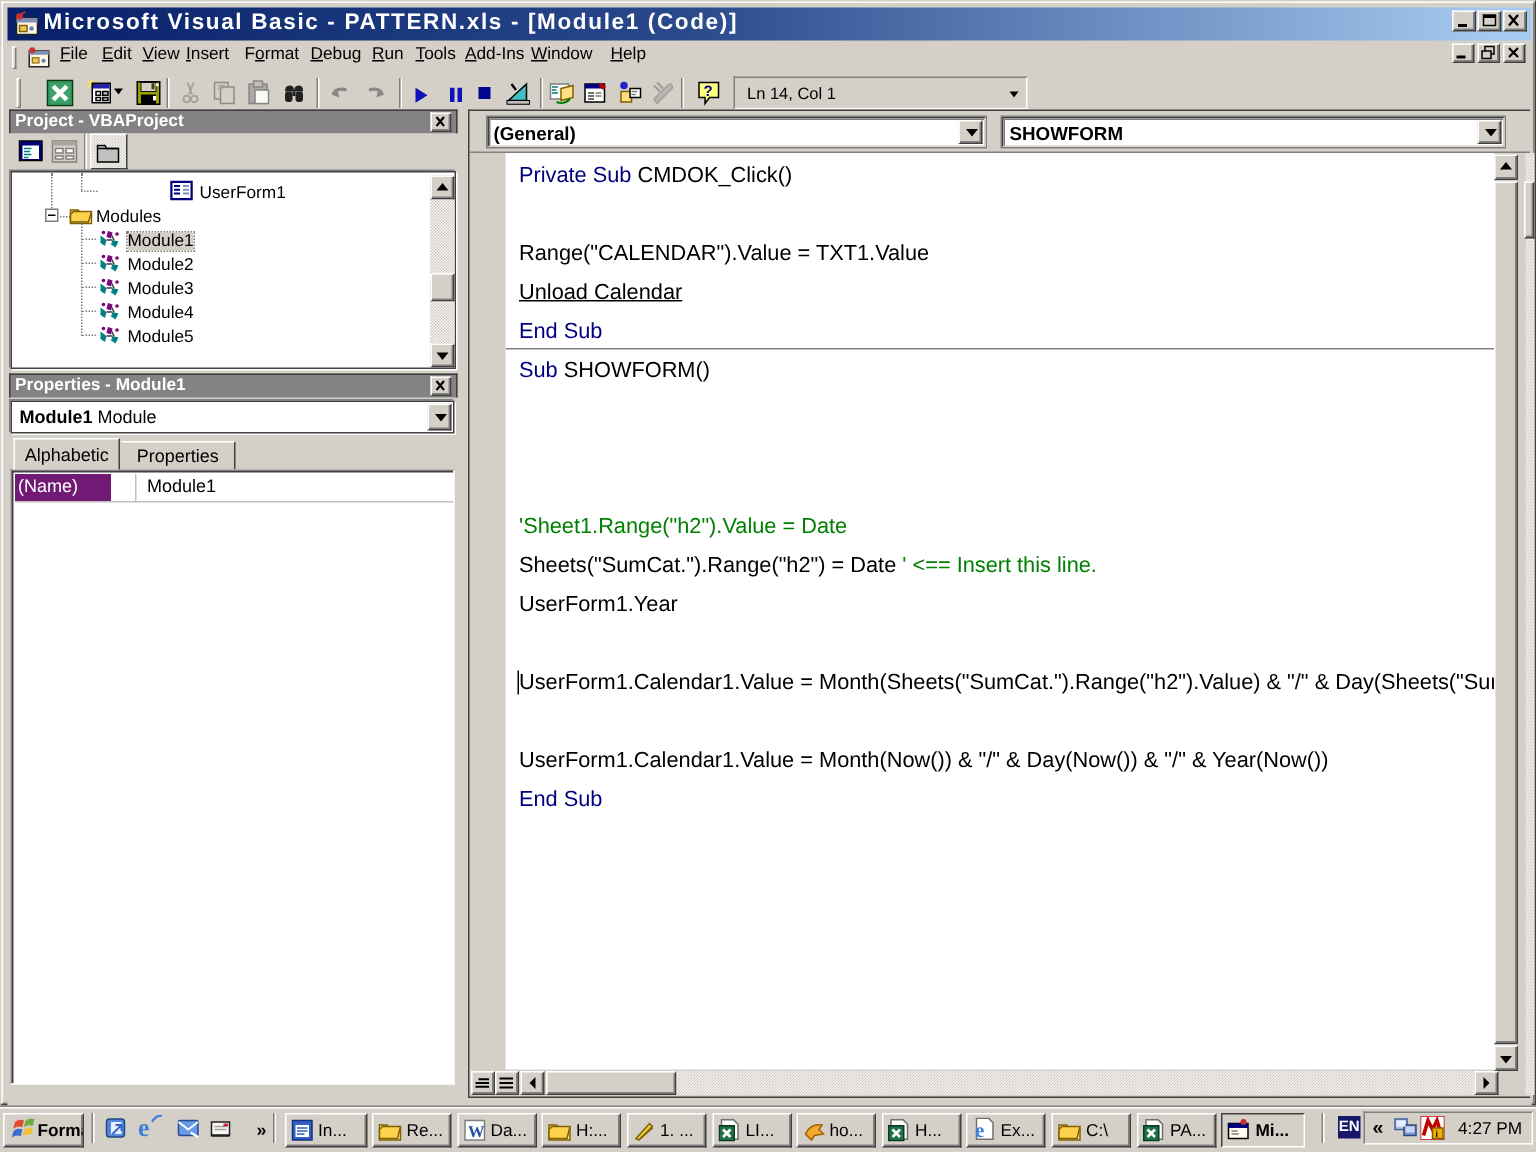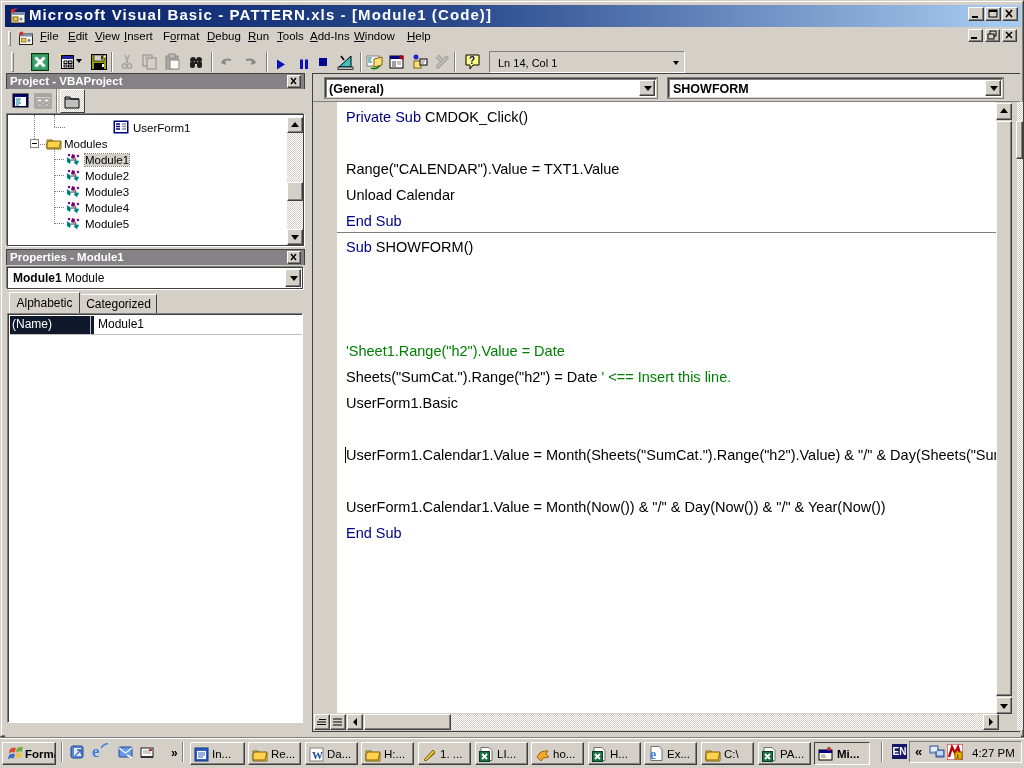--- a/index.html
+++ b/index.html
@@ -342,24 +342,24 @@
   </div>
   <div class="abs" style="left:2px;top:194px;width:296px;height:22px;background:#fff;border:1px solid #404040;box-shadow:-1px -1px 0 #808080,1px 1px 0 #fff;">
     <div class="abs" style="left:5px;top:3px;font-size:12px;"><b>Module1</b> Module</div>
     <div class="cbtn">
           <div class="dna"></div>
         </div>
   </div>
   <div class="abs" style="left:2px;top:219px;width:296px;height:510px;">
 
     <div class="abs" style="left:2px;top:0px;width:71px;height:21px;background:#d4d0c8;border-top:1px solid #fff;border-left:1px solid #fff;border-right:1px solid #404040;font-size:12px;text-align:center;line-height:20px;z-index:2;">Alphabetic</div>
-    <div class="abs" style="left:74px;top:2px;width:76px;height:19px;background:#d4d0c8;border-top:1px solid #fff;border-right:1px solid #404040;font-size:12px;text-align:center;line-height:18px;color:#000;">Categorized</div>
+    <div class="abs" style="left:74px;top:2px;width:76px;height:19px;background:#d4d0c8;border-top:1px solid #fff;border-right:1px solid #404040;font-size:12px;text-align:center;line-height:18px;color:#000;">Properties</div>
 
     <div class="abs" style="left:0px;top:21px;width:296px;height:410px;background:#fff;border:1px solid #808080;border-right-color:#fff;border-bottom-color:#fff;box-shadow:inset 1px 1px 0 #404040;">
-      <div class="abs" style="left:2px;top:2px;width:84px;height:18px;background:#0f172a;color:#fff;font-size:12px;line-height:17px;padding-left:2px;">(Name)</div>
+      <div class="abs" style="left:2px;top:2px;width:64px;height:18px;background:#701a75;color:#fff;font-size:12px;line-height:17px;padding-left:2px;">(Name)</div>
       <div class="abs" style="left:82px;top:2px;width:1px;height:18px;background:#c0c0c0;"></div>
       <div class="abs" style="left:90px;top:2px;font-size:12px;line-height:17px;">Module1</div>
       <div class="abs" style="left:2px;top:20px;width:292px;height:1px;background:#c0c0c0;"></div>
     </div>
   </div>
 
   <div class="abs" style="left:302px;top:0px;width:714px;height:665px;background:#d4d0c8;">
     <div class="abs" style="left:5px;top:0px;width:708px;height:659px;background:#d4d0c8;border-top:1px solid #404040;border-left:1px solid #404040;border-bottom:1px solid #404040;"></div>
 
     <div class="combo" style="left:361px;top:5px;width:335px;height:20px;">
@@ -373,27 +373,27 @@
       <div class="cbtn">
             <div class="dna"></div>
           </div>
     </div>
 
     <div class="abs" style="left:6px;top:28px;width:707px;height:1px;background:#808080;"></div>
     <div class="abs" style="left:7px;top:29px;width:23px;height:611px;background:#d4d0c8;"></div>
     <div class="abs" style="left:30px;top:29px;width:659px;height:611px;background:#fff;overflow:hidden;">
       <div class="code abs" style="left:9px;top:7px;"><span class="kw">Private Sub </span>CMDOK_Click()</div>
       <div class="code abs" style="left:9px;top:59px;">Range("CALENDAR").Value = TXT1.Value</div>
-      <div class="code abs" style="left:9px;top:85px;">Unload Calendar</div>
+      <div class="code abs" style="left:9px;top:85px;text-decoration:underline;">Unload Calendar</div>
       <div class="code abs" style="left:9px;top:111px;"><span class="kw">End Sub</span></div>
       <div class="abs" style="left:0px;top:130px;width:660px;height:1px;background:#808080;"></div>
       <div class="code abs" style="left:9px;top:137px;"><span class="kw">Sub </span>SHOWFORM()</div>
       <div class="code abs" style="left:9px;top:241px;"><span class="cm">'Sheet1.Range("h2").Value = Date</span></div>
       <div class="code abs" style="left:9px;top:267px;">Sheets("SumCat.").Range("h2") = Date <span class="cm">' &lt;== Insert this line.</span></div>
-      <div class="code abs" style="left:9px;top:293px;">UserForm1.Basic</div>
+      <div class="code abs" style="left:9px;top:293px;">UserForm1.Year</div>
       <div class="abs" style="left:8px;top:345px;width:1px;height:16px;background:#000;"></div>
       <div class="code abs" style="left:9px;top:345px;">UserForm1.Calendar1.Value = Month(Sheets("SumCat.").Range("h2").Value) &amp; "/" &amp; Day(Sheets("SumCat.").Range("h2").Value)</div>
       <div class="code abs" style="left:9px;top:397px;">UserForm1.Calendar1.Value = Month(Now()) &amp; "/" &amp; Day(Now()) &amp; "/" &amp; Year(Now())</div>
       <div class="code abs" style="left:9px;top:423px;"><span class="kw">End Sub</span></div>
     </div>
 
     <div class="abs" style="left:689px;top:29px;width:18px;height:612px;background:#d4d0c8;">
       <div class="raised abs" style="left:0;top:1px;width:16px;height:17px;"><svg width="14" height="15">
               <path d="M7 4 L11 9 L3 9 Z" fill="#000"></path>
             </svg></div>

